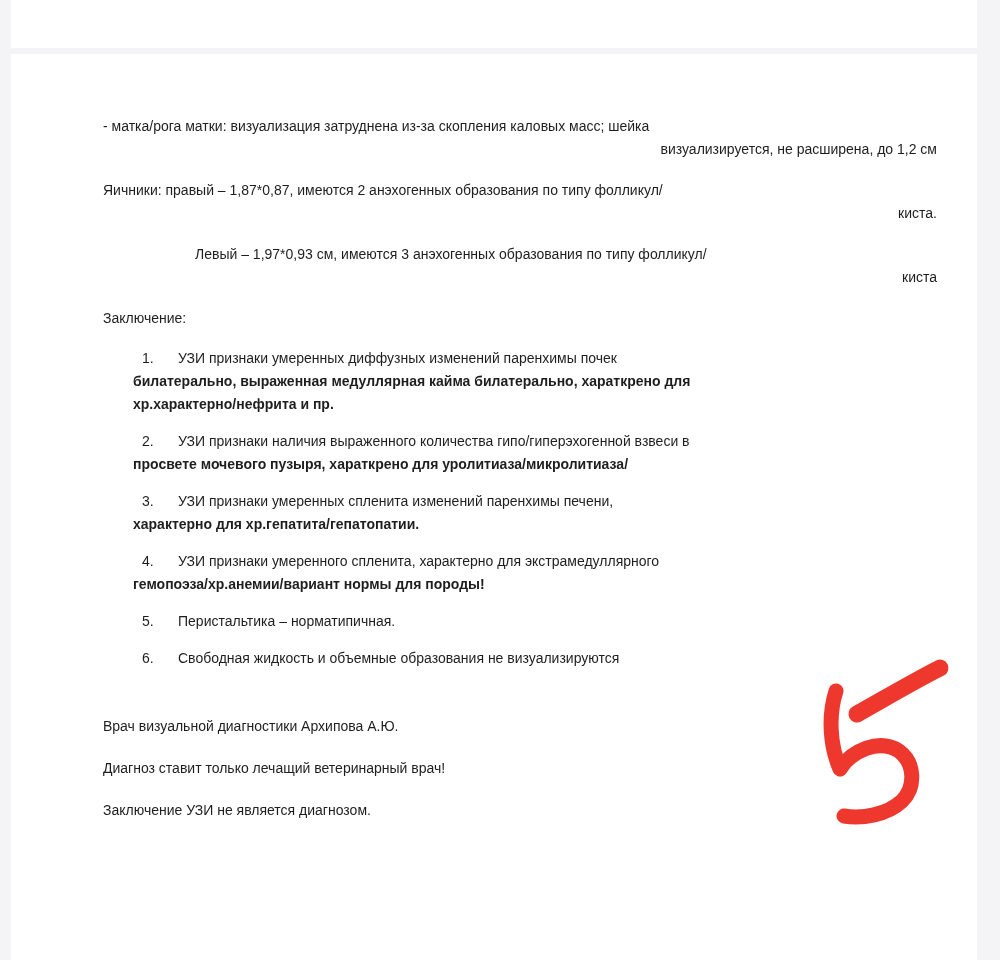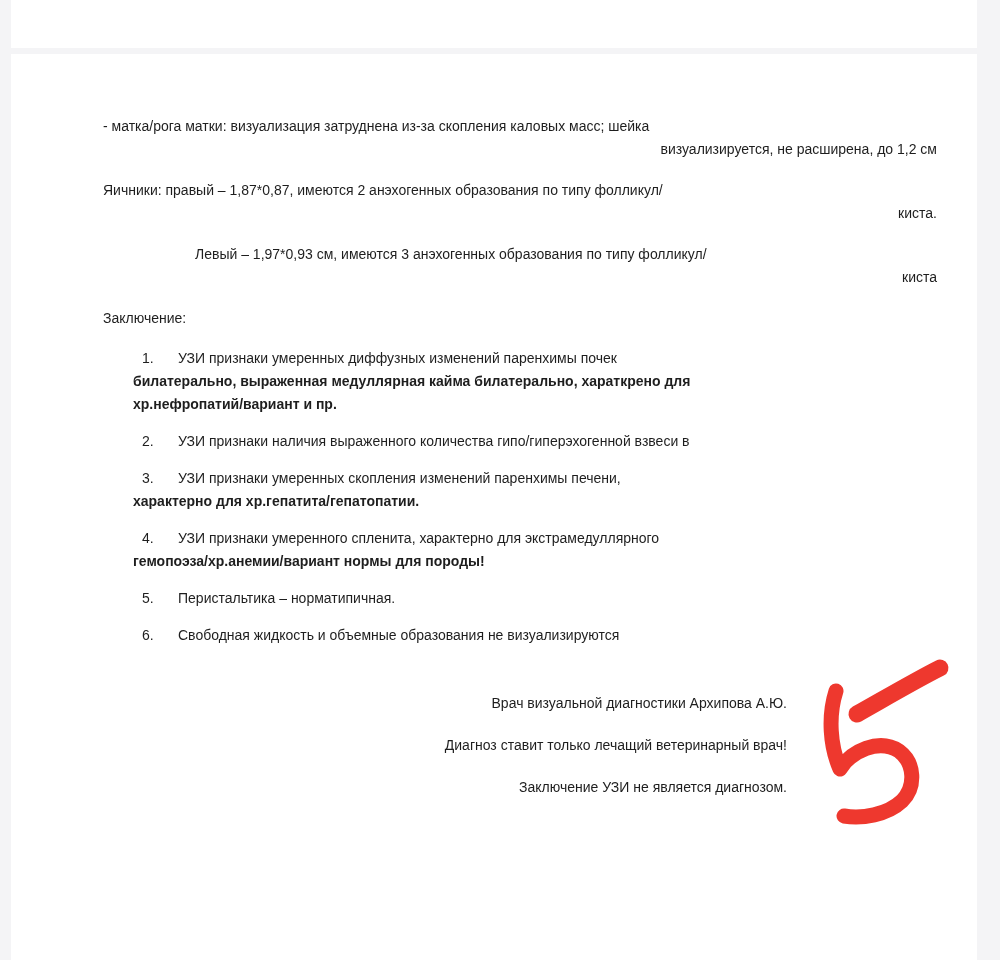--- a/index.html
+++ b/index.html
@@ -30,21 +30,21 @@
   .hang { padding-left: 63px; text-align: right; }       
   .tabbed { padding-left: 92px; }     
   .heading { margin: 4px 0 17px 0; }
   .item { margin: 0 0 14px 0; }
   .item .first { padding-left: 39px; }
   .item .cont  { padding-left: 30px; font-weight: bold; }
   .num { display: inline-block; width: 36px; }
   .footer {
     margin-top: 45px;
     width: 684px;
-    text-align: right;
+    text-align: left;
   }
   .footer .fline { margin: 0 0 19px 0; white-space: nowrap; }
   .annotation-layer {
     position: absolute; left: 0; top: 0;
     pointer-events: none;
   }
 </style>
 </head>
 <body>
 
@@ -66,29 +66,30 @@
     <div class="para para-left">
       <div class="line tabbed">Левый – 1,97*0,93 см, имеются 3 анэхогенных образования по типу фолликул/</div>
       <div class="line hang">киста</div>
     </div>
 
     <div class="heading line">Заключение:</div>
 
     <div class="item">
       <div class="line first"><span class="num">1.</span><span>УЗИ признаки умеренных диффузных изменений паренхимы почек</span></div>
       <div class="line cont">билатерально, выраженная медуллярная кайма билатерально, хараткрено для</div>
-      <div class="line cont">хр.нефропатий/вариант и пр.</div>
+      <div class="line cont">хр.характерно/нефрита и пр.</div>
     </div>
 
     <div class="item">
       <div class="line first"><span class="num">2.</span><span>УЗИ признаки наличия выраженного количества гипо/гиперэхогенной взвеси в</span></div>
+      <div class="line cont">просвете мочевого пузыря, хараткрено для уролитиаза/микролитиаза/</div>
     </div>
 
     <div class="item">
-      <div class="line first"><span class="num">3.</span><span>УЗИ признаки умеренных скопления изменений паренхимы печени,</span></div>
+      <div class="line first"><span class="num">3.</span><span>УЗИ признаки умеренных спленита изменений паренхимы печени,</span></div>
       <div class="line cont">характерно для хр.гепатита/гепатопатии.</div>
     </div>
 
     <div class="item">
       <div class="line first"><span class="num">4.</span><span>УЗИ признаки умеренного спленита, характерно для экстрамедуллярного</span></div>
       <div class="line cont">гемопоэза/хр.анемии/вариант нормы для породы!</div>
     </div>
 
     <div class="item">
       <div class="line first"><span class="num">5.</span><span>Перистальтика – норматипичная.</span></div>

